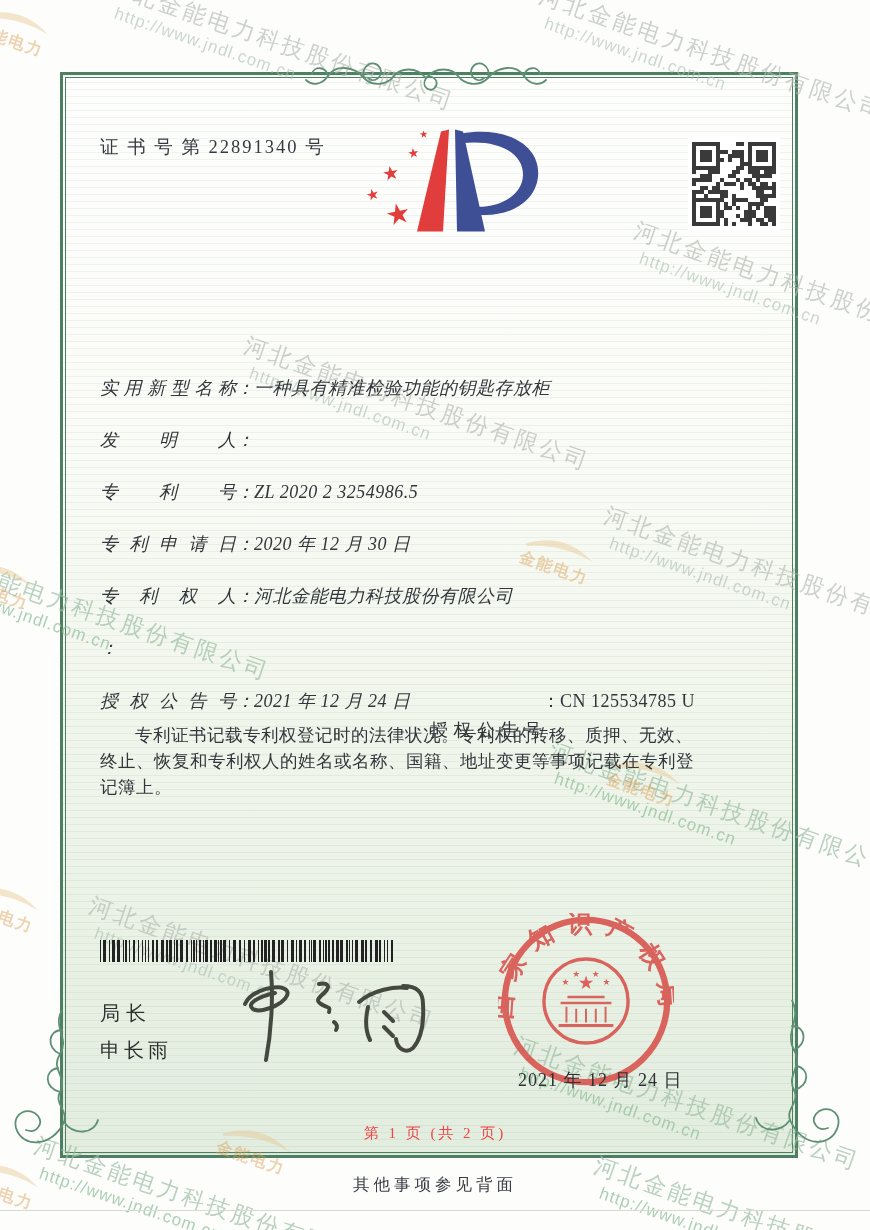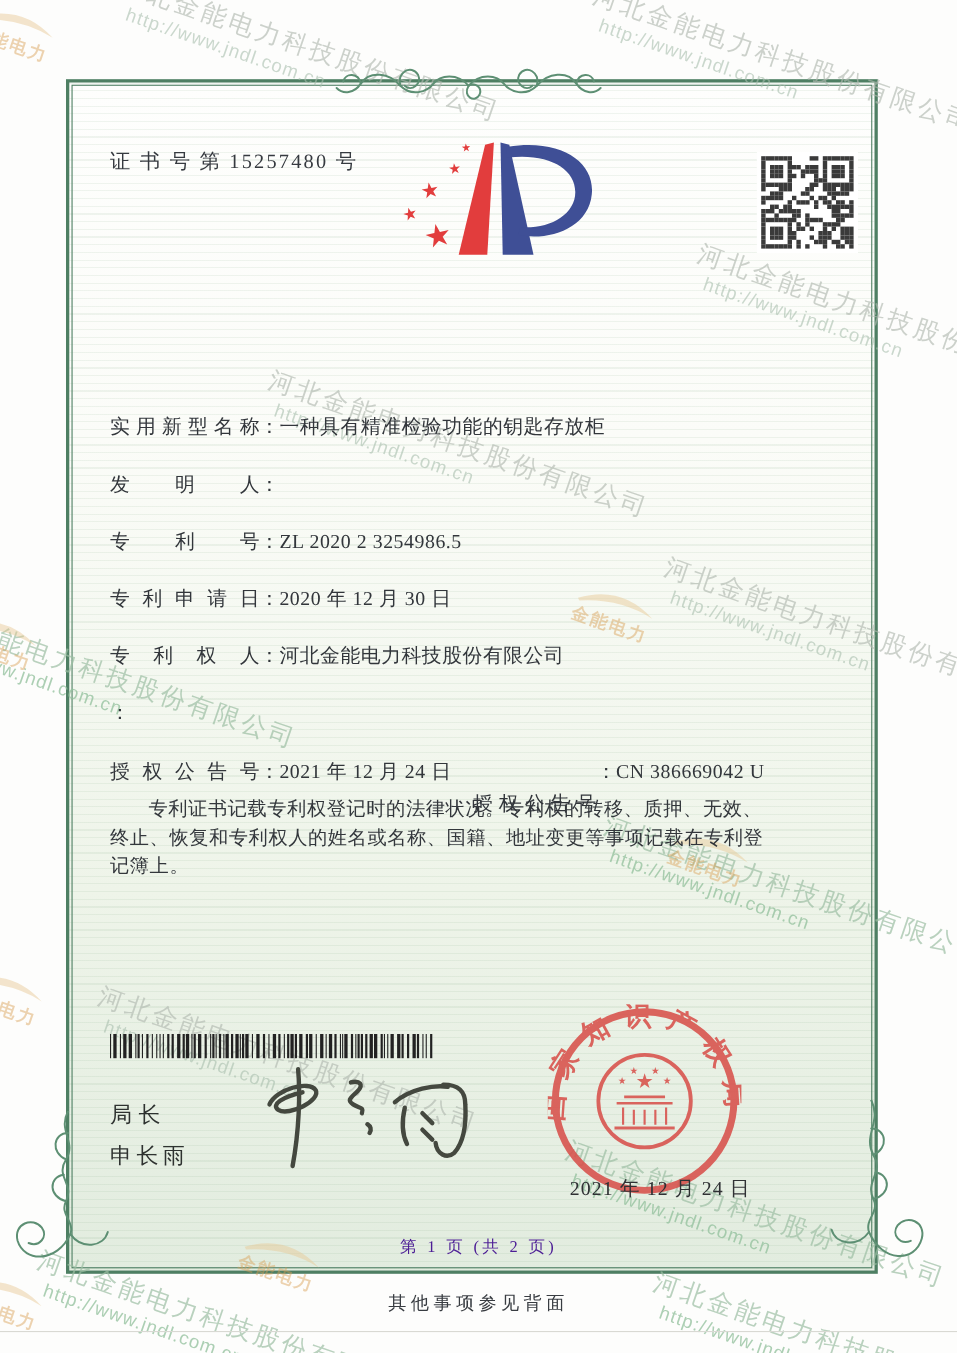--- a/index.html
+++ b/index.html
@@ -29,21 +29,21 @@
 
   
   .content{position:absolute;inset:0;z-index:2;}
   .cert-no{position:absolute;left:100px;top:134px;font-size:18.5px;letter-spacing:2px;color:#363a40;}
   .cnipa-logo{position:absolute;left:345px;top:118px;width:215px;height:138px;}
   .qr{position:absolute;left:688px;top:138px;width:92px;height:92px;background:#fff;}
   .qr .qm{position:absolute;background:#3a3a3a;}
   .title{position:absolute;left:0;width:870px;top:264px;text-align:center;
          font-size:40px;font-weight:700;letter-spacing:10px;color:#2c2f33;}
 
-  .row{position:absolute;left:100px;display:flex;font-size:18px;line-height:26px;}
+  .row{position:absolute;left:100px;display:flex;font-size:18px;line-height:26px;font-style:italic;}
   .lbl{display:inline-block;width:136px;text-align:justify;text-align-last:justify;}
   .lbl2{display:inline-block;width:112px;text-align:justify;text-align-last:justify;margin-top:29px;}
   .colon{display:inline-block;width:18px;}
   .val{letter-spacing:.5px;}
   .addr .val{display:block;}
   .grant2{position:absolute;left:430px;top:688px;display:flex;font-size:18px;line-height:26px;}
 
   .paras{position:absolute;left:100px;top:722px;width:594px;font-size:17.5px;
          line-height:26px;letter-spacing:.5px;color:#33373c;}
   .paras p{margin:0;text-indent:2em;}
@@ -55,21 +55,21 @@
   .sig-title{position:absolute;left:100px;top:1000px;font-size:20px;letter-spacing:6px;
              font-family:"Liberation Sans","DejaVu Sans",sans-serif;color:#2e3230;}
   .sig-name{position:absolute;left:100px;top:1037px;font-size:20px;letter-spacing:4px;
             font-family:"Liberation Sans","DejaVu Sans",sans-serif;color:#2e3230;}
   .sig-hand{position:absolute;left:235px;top:960px;width:200px;height:110px;}
   .sig-hand path{fill:none;stroke:#44483f;stroke-width:4;stroke-linecap:round;stroke-linejoin:round;}
 
   .seal{position:absolute;left:498px;top:913px;width:176px;height:176px;}
   .seal-date{position:absolute;left:518px;top:1068px;font-size:18px;letter-spacing:1px;color:#2f3134;}
 
-  .page-info{position:absolute;left:0;width:870px;top:1124px;text-align:center;font-size:15px;letter-spacing:3px;color:#4c1d95;}
+  .page-info{position:absolute;left:0;width:870px;top:1124px;text-align:center;font-size:15px;letter-spacing:3px;color:#ef4444;}
   .back-note{position:absolute;left:0;width:870px;top:1174px;text-align:center;font-size:16.5px;letter-spacing:4px;color:#383c41;}
   .paper-edge{position:absolute;left:0;top:1210px;width:870px;height:1px;background:#d9d9d3;}
 
   
   .flstroke path{fill:none;stroke:#5d8f73;stroke-width:1.8;stroke-linecap:round;}
   .fl-top{position:absolute;left:304px;top:44px;width:244px;height:62px;z-index:2;}
   .fl-bl{position:absolute;left:8px;top:1010px;width:110px;height:150px;z-index:2;}
   .fl-br{position:absolute;left:736px;top:1000px;width:110px;height:160px;z-index:2;transform:scaleX(-1);}
 </style>
 </head>
@@ -188,21 +188,21 @@
   <svg class="fl-br flstroke" viewBox="0 0 110 160">
     <path d="M54,0 C44,20 62,32 52,50 C42,66 60,74 52,90 C46,102 60,108 56,120"></path>
     <path d="M52,50 c-14,-6 -12,-24 2,-24"></path>
     <path d="M52,90 c-16,-4 -16,-22 -2,-24"></path>
     <path d="M56,120 C44,148 14,148 8,126 C4,110 22,104 30,114 C36,122 28,132 18,128"></path>
     <path d="M56,120 c10,14 30,12 34,-2"></path>
   </svg>
 
   <div class="content">
 
-    <div class="cert-no">证 书 号 第 15257480 号</div>
+    <div class="cert-no">证 书 号 第 22891340 号</div>
 
     <svg class="cnipa-logo" viewBox="0 0 215 135">
       <g fill="#e23d3d" text-anchor="middle" font-family="DejaVu Sans, sans-serif">
         <text x="55" y="104" font-size="28" transform="rotate(-12 55 104)">★</text>
         <text x="29" y="80" font-size="15" transform="rotate(-15 29 80)">★</text>
         <text x="47" y="60" font-size="19" transform="rotate(-10 47 60)">★</text>
         <text x="69" y="38" font-size="13" transform="rotate(-8 69 38)">★</text>
         <text x="79" y="18" font-size="10" transform="rotate(-5 79 18)">★</text>
       </g>
       <polygon points="96,12 104,10 98,112 72,112" fill="#e23d3d"></polygon>
@@ -486,21 +486,21 @@
       </span>
     </div>
     <div class="row" style="top:688px">
       <span class="lbl">授权公告号</span>
         <span class="colon">：</span>
       <span class="val">2021 年 12 月 24 日</span>
     </div>
     <div class="grant2">
       <span class="lbl2">授权公告号</span>
         <span class="colon">：</span>
-      <span class="val">CN 386669042 U</span>
+      <span class="val">CN 125534785 U</span>
     </div>
 
     <div class="paras">
       <p>专利证书记载专利权登记时的法律状况。专利权的转移、质押、无效、终止、恢复和专利权人的姓名或名称、国籍、地址变更等事项记载在专利登记簿上。</p>
     </div>
 
     <div class="barcode" id="barcode">
         <div class="bar" style="width: 1px;"></div>
         <div class="gap" style="width: 2px;"></div>
         <div class="bar" style="width: 3px;"></div>

